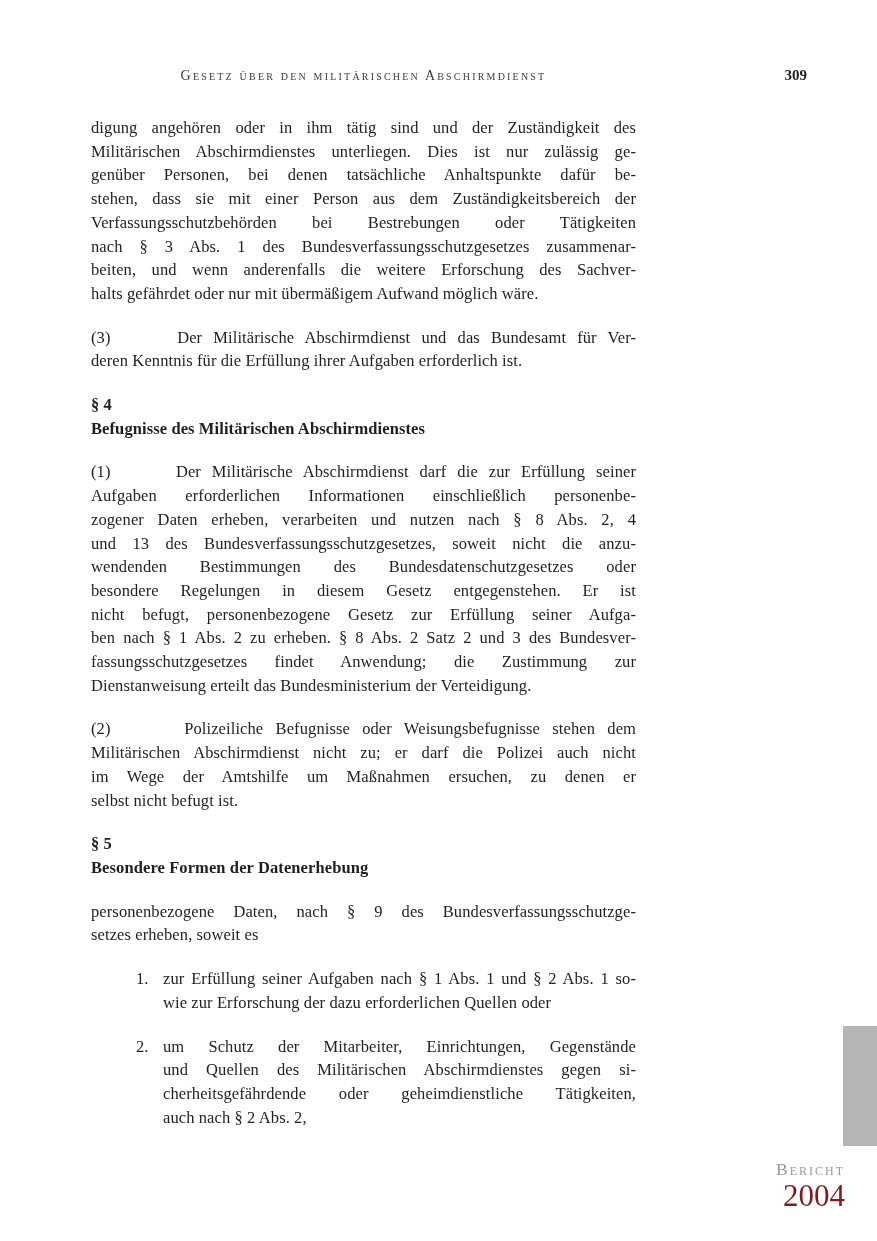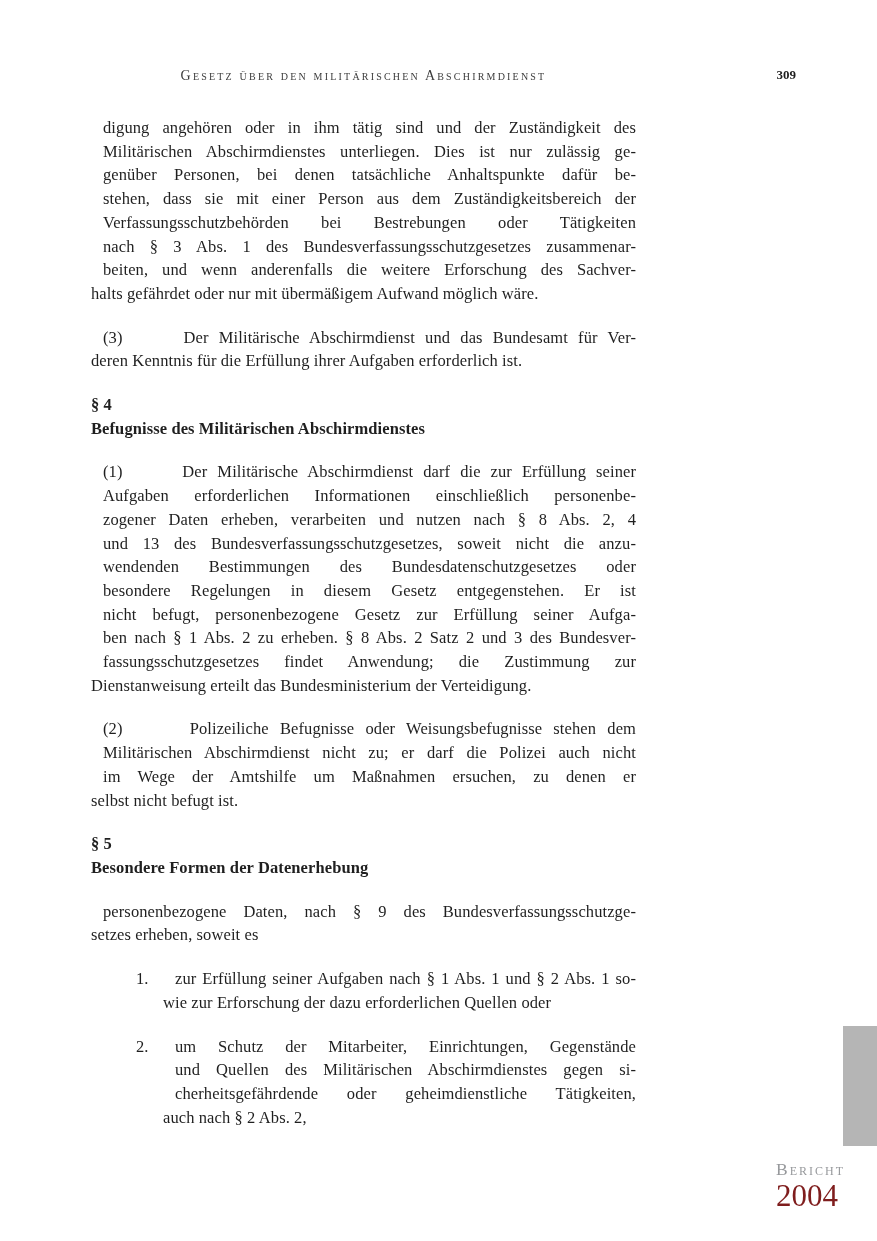--- a/index.html
+++ b/index.html
@@ -30,66 +30,65 @@
     width: 545px;
     text-align: center;
     font-variant: small-caps;
     letter-spacing: 2.2px;
     font-size: 14px;
     color: #3c3c3c;
     white-space: nowrap;
   }
   .page-number {
     position: absolute;
-    right: 16px;
+    right: 5px;
     top: -1px;
     font-weight: bold;
-    font-size: 13px;
+    font-size: 15px;
     color: #1f1f1f;
   }
   .body-text {
     position: absolute;
     top: 116px;
     left: 91px;
     width: 545px;
     font-size: 16.5px;
     letter-spacing: 0.1px;
   }
   .block { margin: 0 0 20px 0; }
   .block:last-child { margin-bottom: 0; }
   .heading { margin-top: 2px; font-weight: bold; }
   .line {
     line-height: 23.7px;
     white-space: normal;
   }
   .line.just {
     text-align: justify;
     text-align-last: justify;
-    margin-left: 12px;
   }
   .list-item { position: relative; }
   .list-num {
     position: absolute;
     left: 45px;
     top: 0;
     line-height: 23.7px;
   }
   .list-text { margin-left: 72px; }
   .thumb-tab {
     position: absolute;
     left: 843px;
     top: 1026px;
     width: 34px;
     height: 120px;
   }
   .edition {
     position: absolute;
     right: 32px;
     top: 1159px;
-    text-align: left;
+    text-align: right;
   }
   .edition-label {
     font-variant: small-caps;
     letter-spacing: 2px;
     font-size: 17.5px;
     line-height: 20px;
   }
   .edition-year {
     font-size: 31px;
     line-height: 31px;

